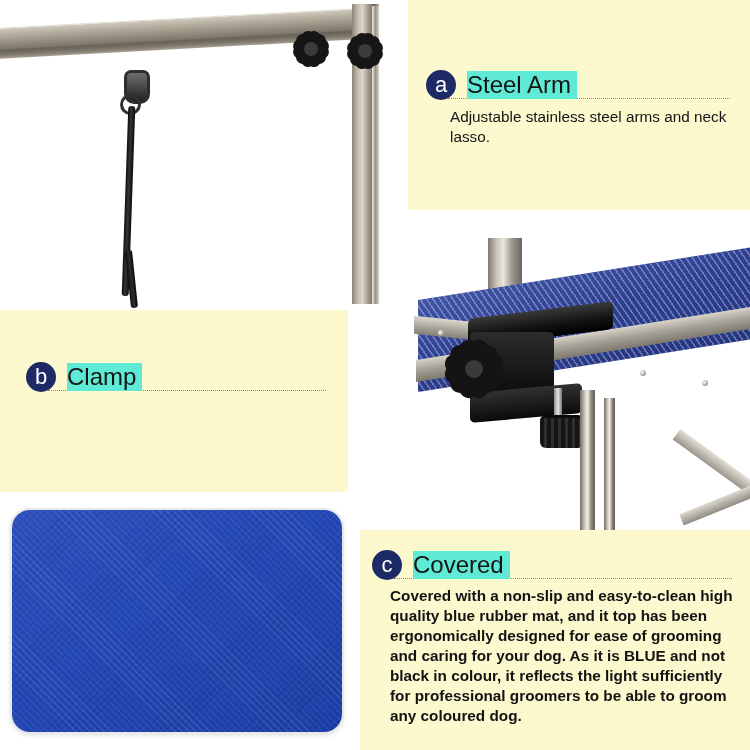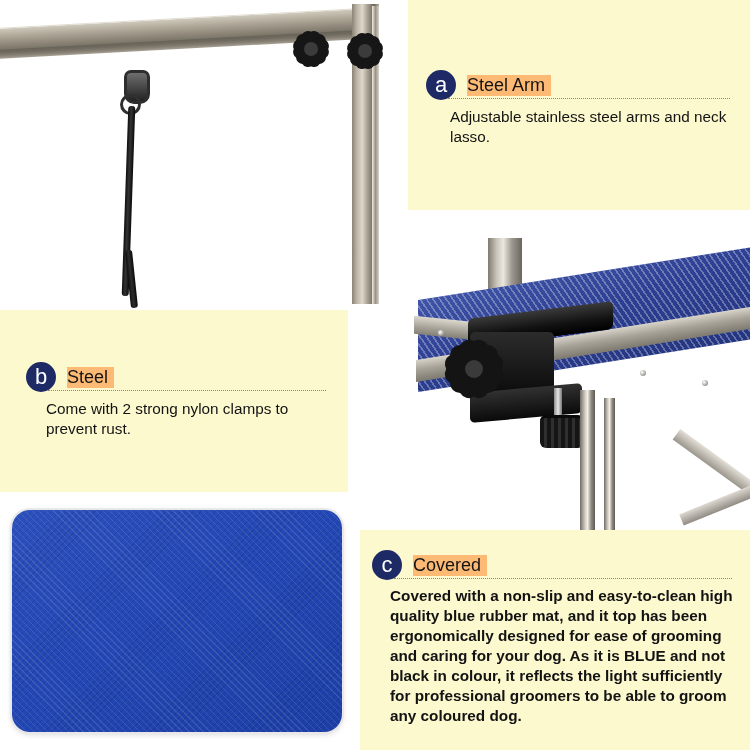--- a/index.html
+++ b/index.html
@@ -47,28 +47,28 @@
     color: #ffffff;
     font-size: 22px;
     line-height: 30px;
     text-align: center;
     font-family: "Liberation Sans", sans-serif;
     flex: 0 0 auto;
     position: relative;
     z-index: 3;
   }
   .feature-title {
-    font-size: 18px;
+    font-size: 24px;
     color: #141414;
     margin-left: 11px;
     white-space: nowrap;
     position: relative;
     z-index: 2;
     padding-right: 6px;
-    background: #fdba74;
+    background: #5eead4;
   }
   .dotline {
     position: absolute;
     left: 22px;
     right: 8px;
     bottom: 1px;
     border-bottom: 1px dotted #8f8c6a;
     z-index: 1;
   }
   .feature-body {
@@ -386,23 +386,22 @@
       </div>
       <div class="feature-body">Adjustable stainless steel arms and neck lasso.</div>
     </div>
   </div>
 
   <div class="panel panel-b">
     <div class="feature">
       <div class="feature-head">
         <span class="dotline"></span>
         <span class="badge">b</span>
-        <span class="feature-title">Steel</span>
+        <span class="feature-title">Clamp</span>
       </div>
-      <div class="feature-body">Come with 2 strong nylon clamps to prevent rust.</div>
     </div>
   </div>
 
   <div class="panel panel-c">
     <div class="feature">
       <div class="feature-head">
         <span class="dotline"></span>
         <span class="badge">c</span>
         <span class="feature-title">Covered</span>
       </div>

